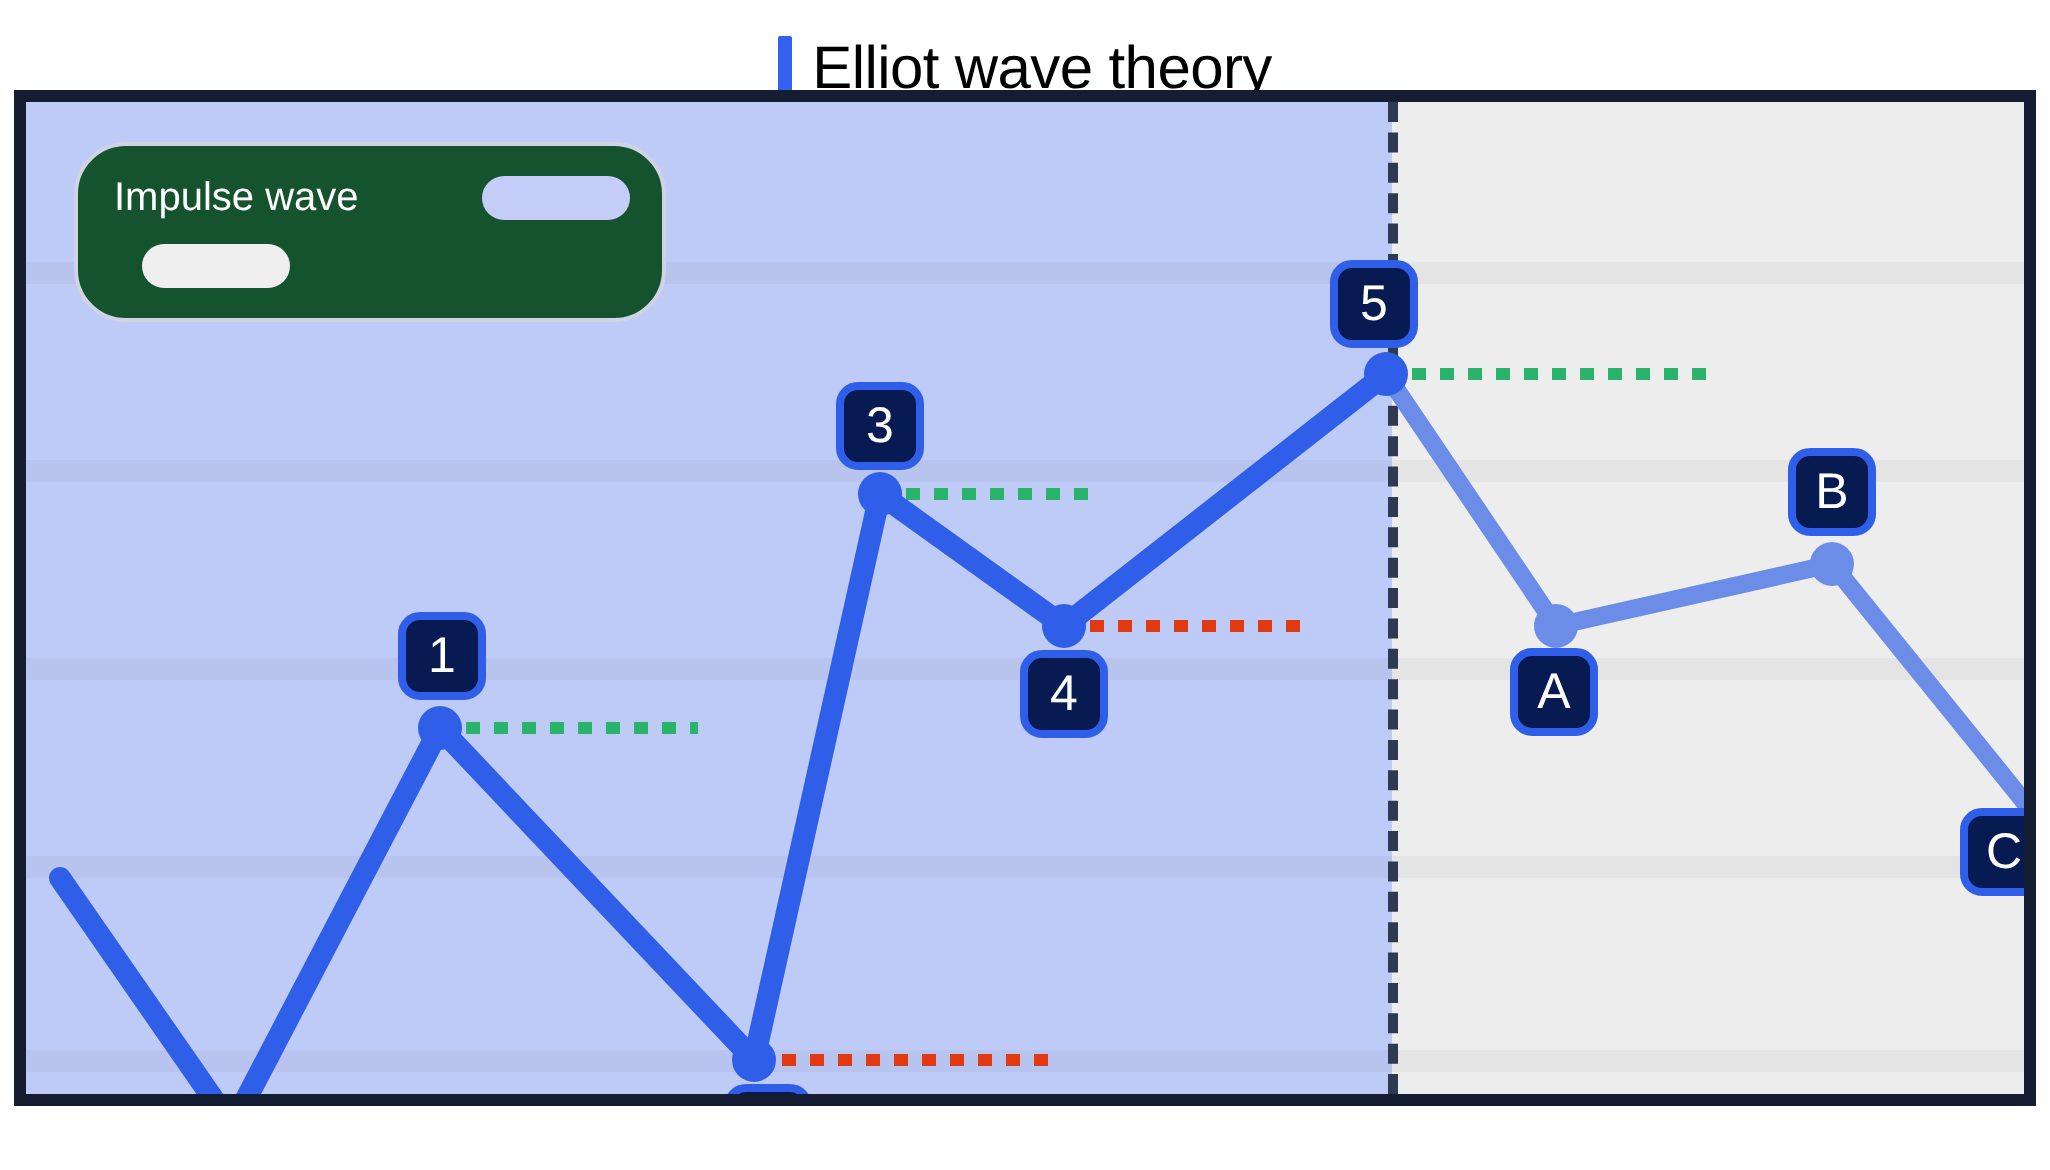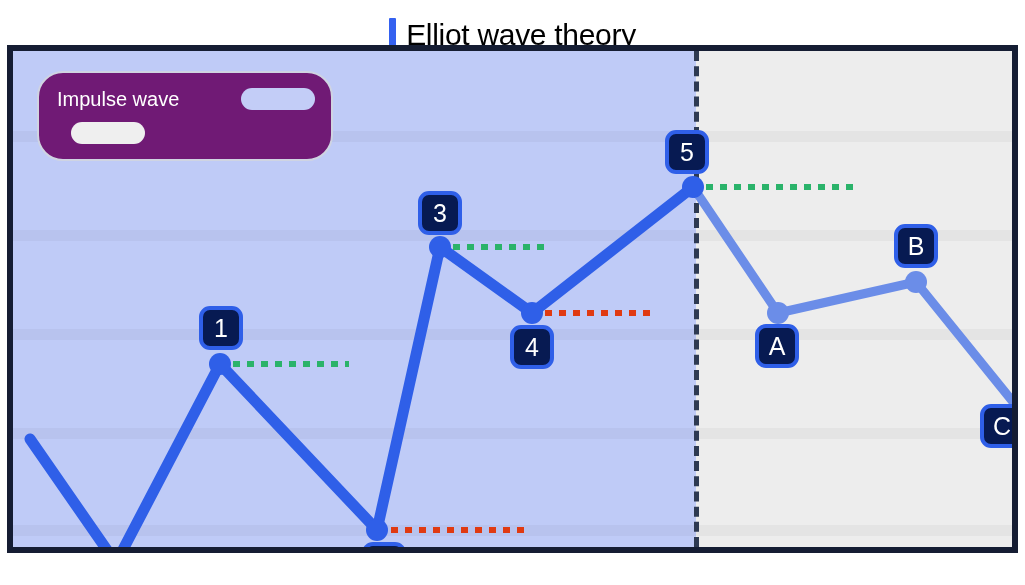--- a/index.html
+++ b/index.html
@@ -63,21 +63,21 @@
 
   
   #svg-layer{
     position:absolute;left:0;top:0;width:999px;height:496px;
   }
 
   
   #legend{
     position:absolute;left:24px;top:20px;
     width:296px;height:90px;
-    background:#701a75;
+    background:#14532d;
     border:2px solid #cfd4e2;
     border-radius:26px;
     box-sizing:border-box;
     padding:8px 16px 8px 18px;
     display:flex;flex-direction:column;justify-content:center;gap:4px;
   }
   .legend-row{
     display:flex;align-items:center;justify-content:space-between;
     height:30px;
   }

